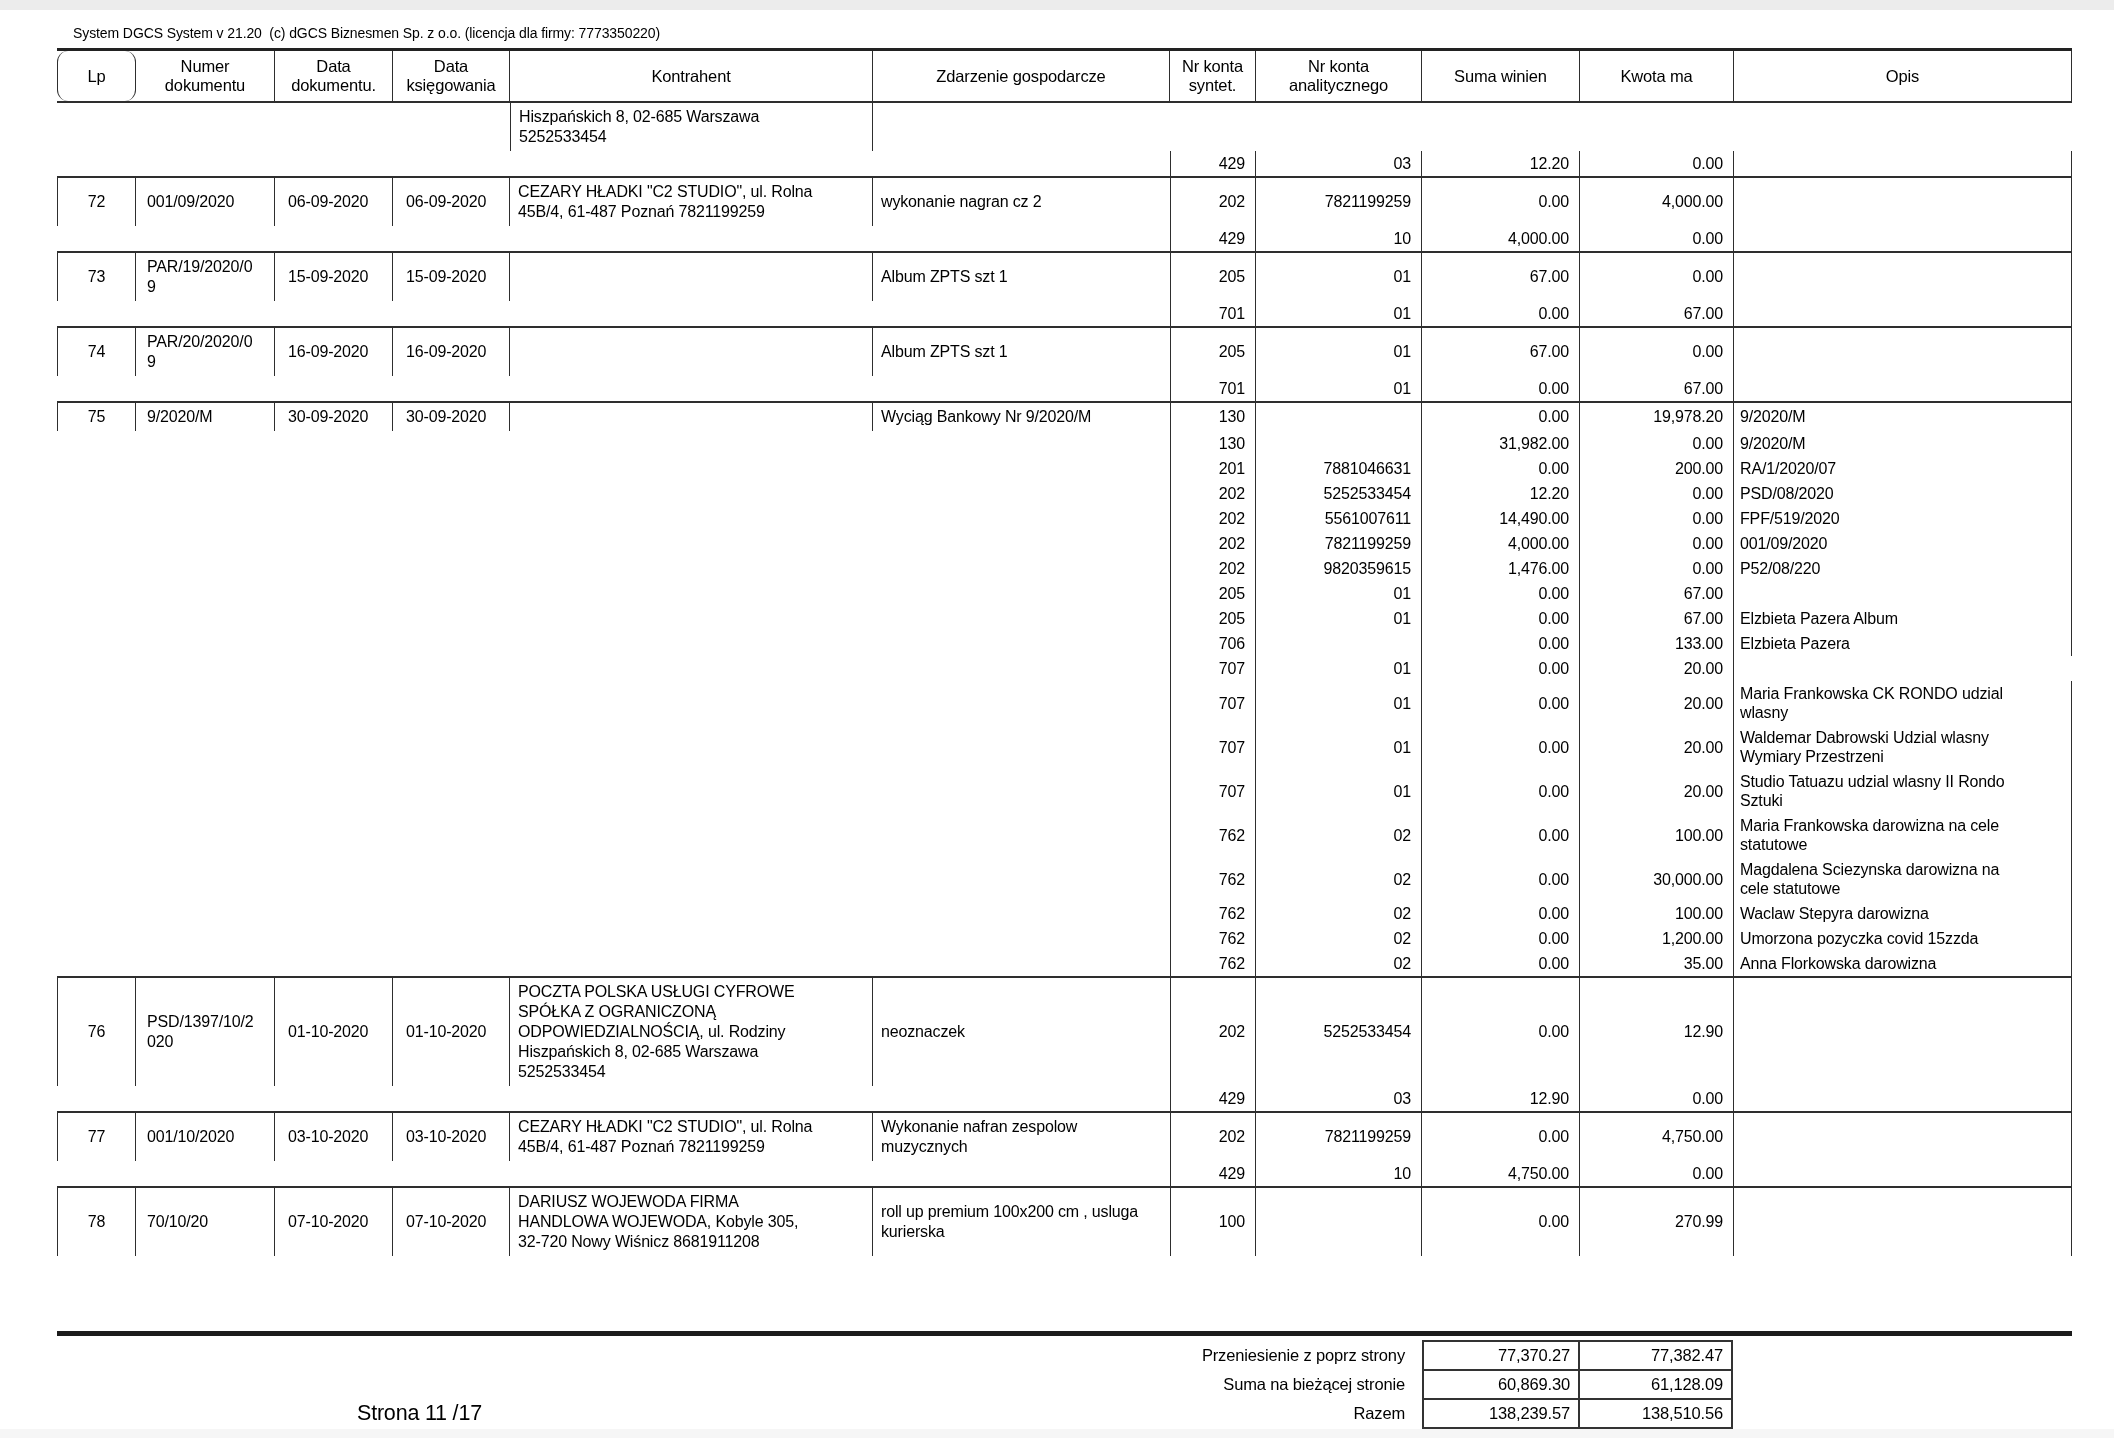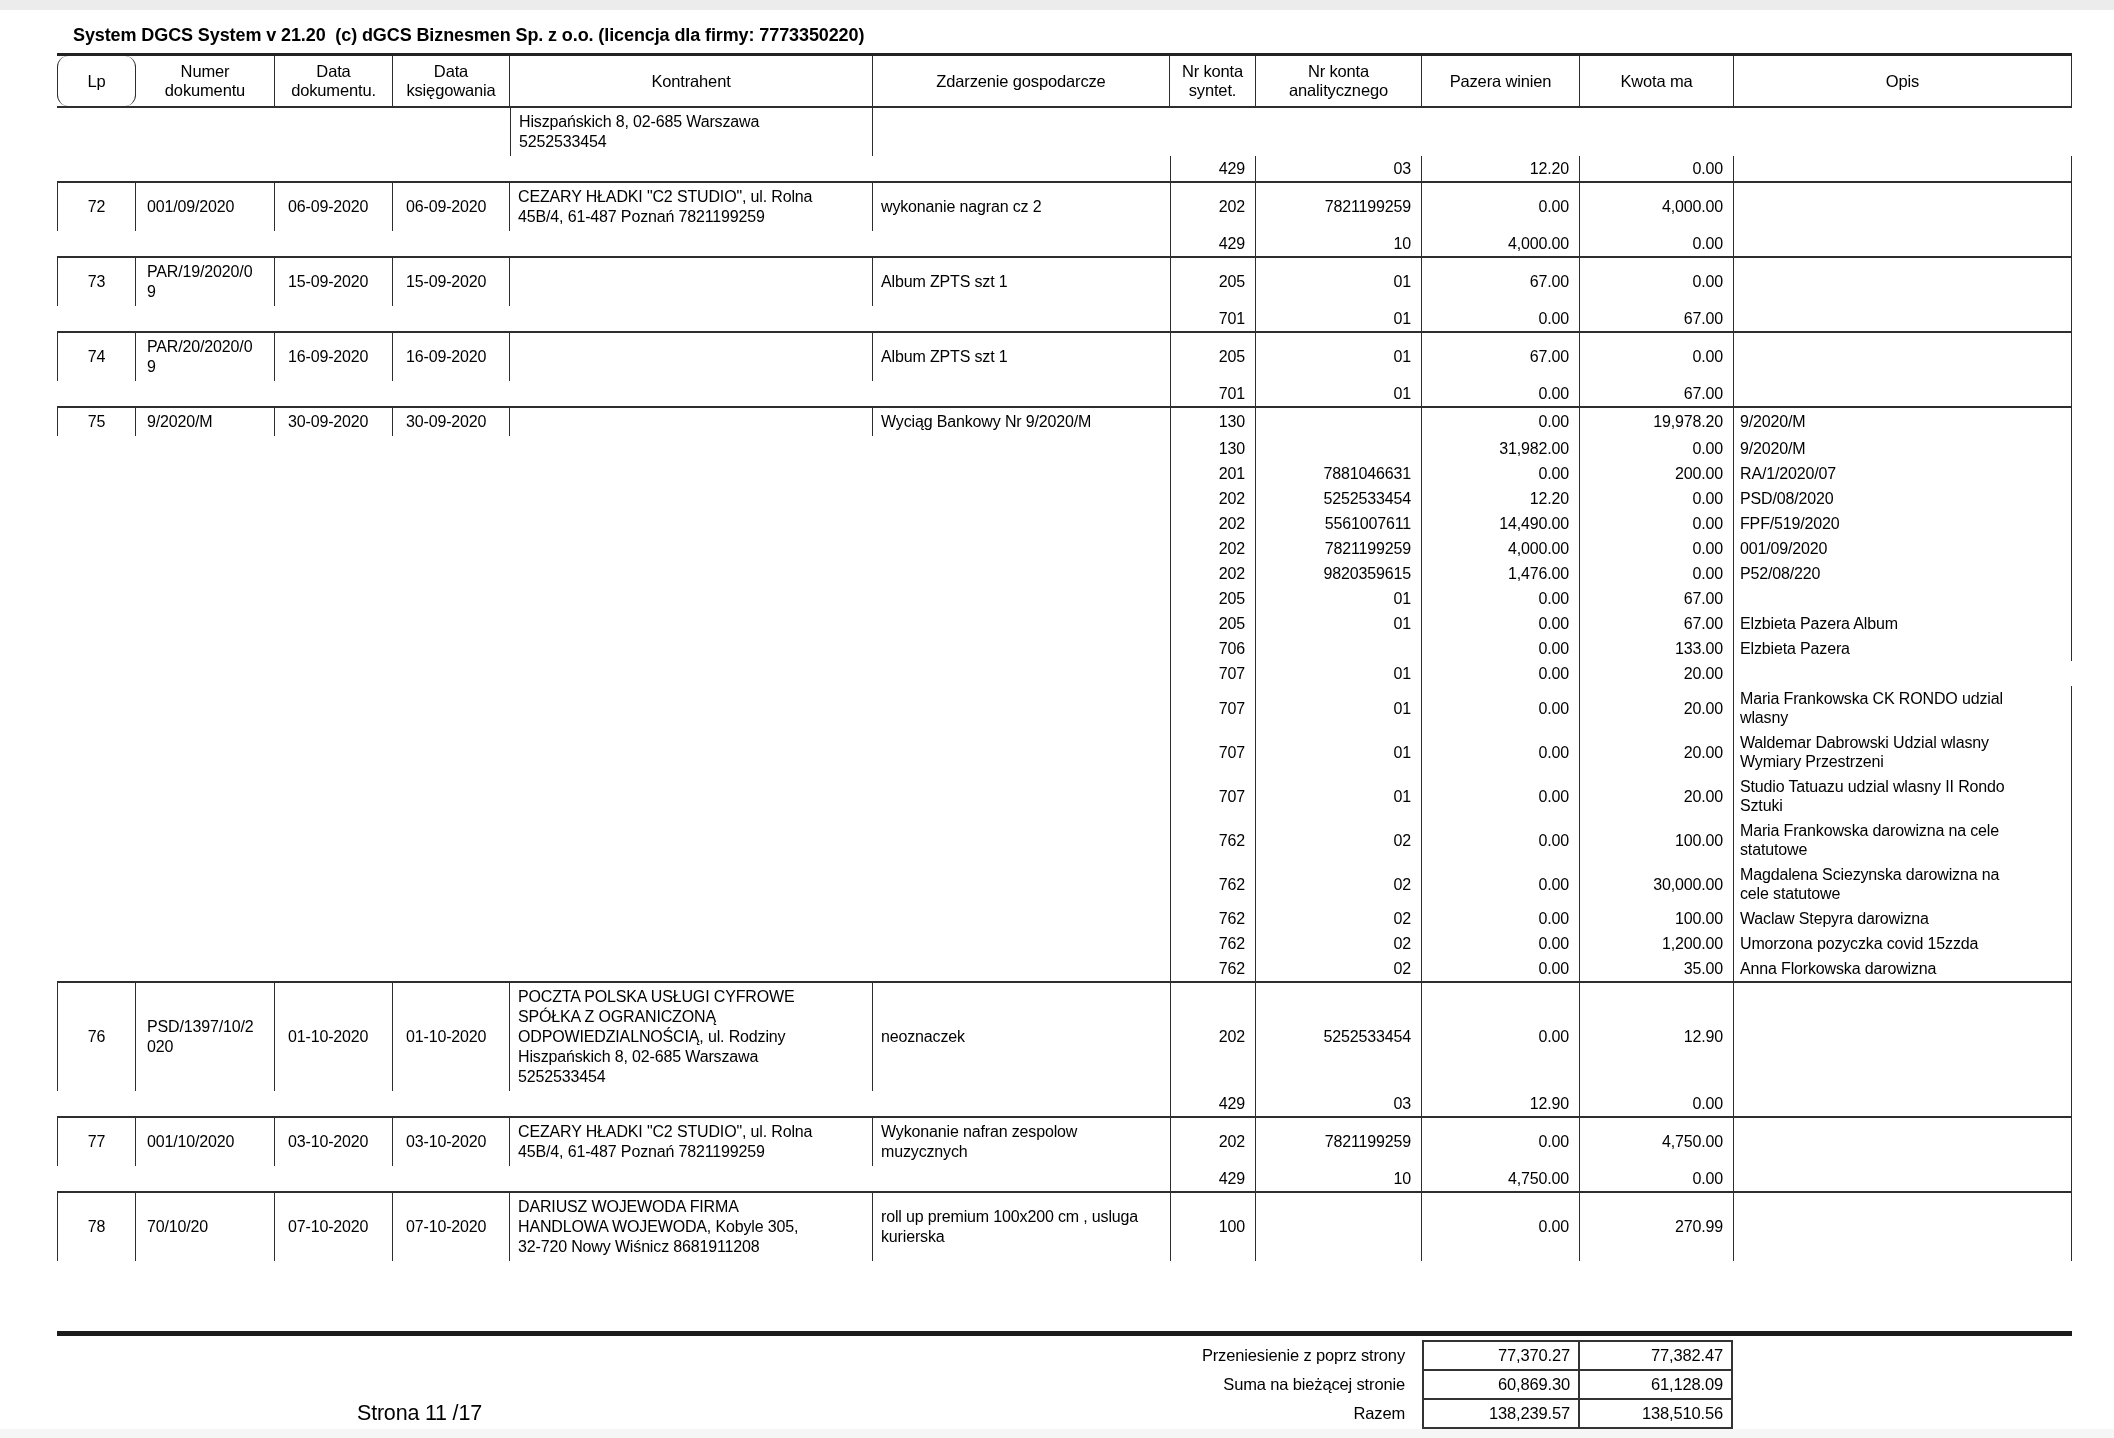--- a/index.html
+++ b/index.html
@@ -3,21 +3,21 @@
 <meta charset="utf-8">
 <style>
   :root{ --ln:#2e2e2e; }
   *{ box-sizing:border-box; margin:0; padding:0; }
   html,body{ background:#fff; }
   body{ font-family:"Liberation Sans","DejaVu Sans",sans-serif; color:#000; }
   .page{ position:relative; width:2114px; height:1438px; background:#fff; overflow:hidden;
          display:flex; flex-direction:column; }
   .strip-top{ height:10px; background:#ececec; flex:0 0 auto; }
   .strip-bottom{ height:9px; background:#f6f6f6; flex:0 0 auto; }
-  .meta{ margin:15px 0 7px 73px; font-size:18px; letter-spacing:-0.1px; white-space:pre; flex:0 0 auto;font-weight:bold; }
+  .meta{ margin:15px 0 7px 73px; font-size:14px; letter-spacing:-0.1px; white-space:pre; flex:0 0 auto; }
 
   .table{ margin-left:57px; width:2015px; flex:0 0 auto; }
   .row{ display:grid; grid-template-columns:79px 139px 118px 117px 363px 297px 86px 166px 158px 154px 338px; }
   .cell{ display:flex; align-items:center; font-size:16px; line-height:20px; letter-spacing:-0.15px; }
 
   
   .header-row{ border-top:3px solid #222; border-bottom:2px solid var(--ln); }
   .hcell{ justify-content:center; text-align:center; font-size:16.5px; line-height:19px;
           min-height:50px; padding:4px 2px; border-right:1.5px solid var(--ln); }
   .hcell.first{ border-left:1.5px solid var(--ln);border-radius:11px; }
@@ -72,21 +72,21 @@
       <div class="cell hcell" style="white-space:pre-line">Data
 dokumentu.</div>
       <div class="cell hcell" style="white-space:pre-line">Data
 księgowania</div>
       <div class="cell hcell">Kontrahent</div>
       <div class="cell hcell">Zdarzenie gospodarcze</div>
       <div class="cell hcell" style="white-space:pre-line">Nr konta
 syntet.</div>
       <div class="cell hcell" style="white-space:pre-line">Nr konta
 analitycznego</div>
-      <div class="cell hcell">Pazera winien</div>
+      <div class="cell hcell">Suma winien</div>
       <div class="cell hcell">Kwota ma</div>
       <div class="cell hcell">Opis</div>
     </div>
 
   <div class="entry cont">
     <div class="row main">
       <div class="cell cl lp"></div>
       <div class="cell cl numer"></div>
       <div class="cell cl d1"></div>
       <div class="cell cl d2"></div>

